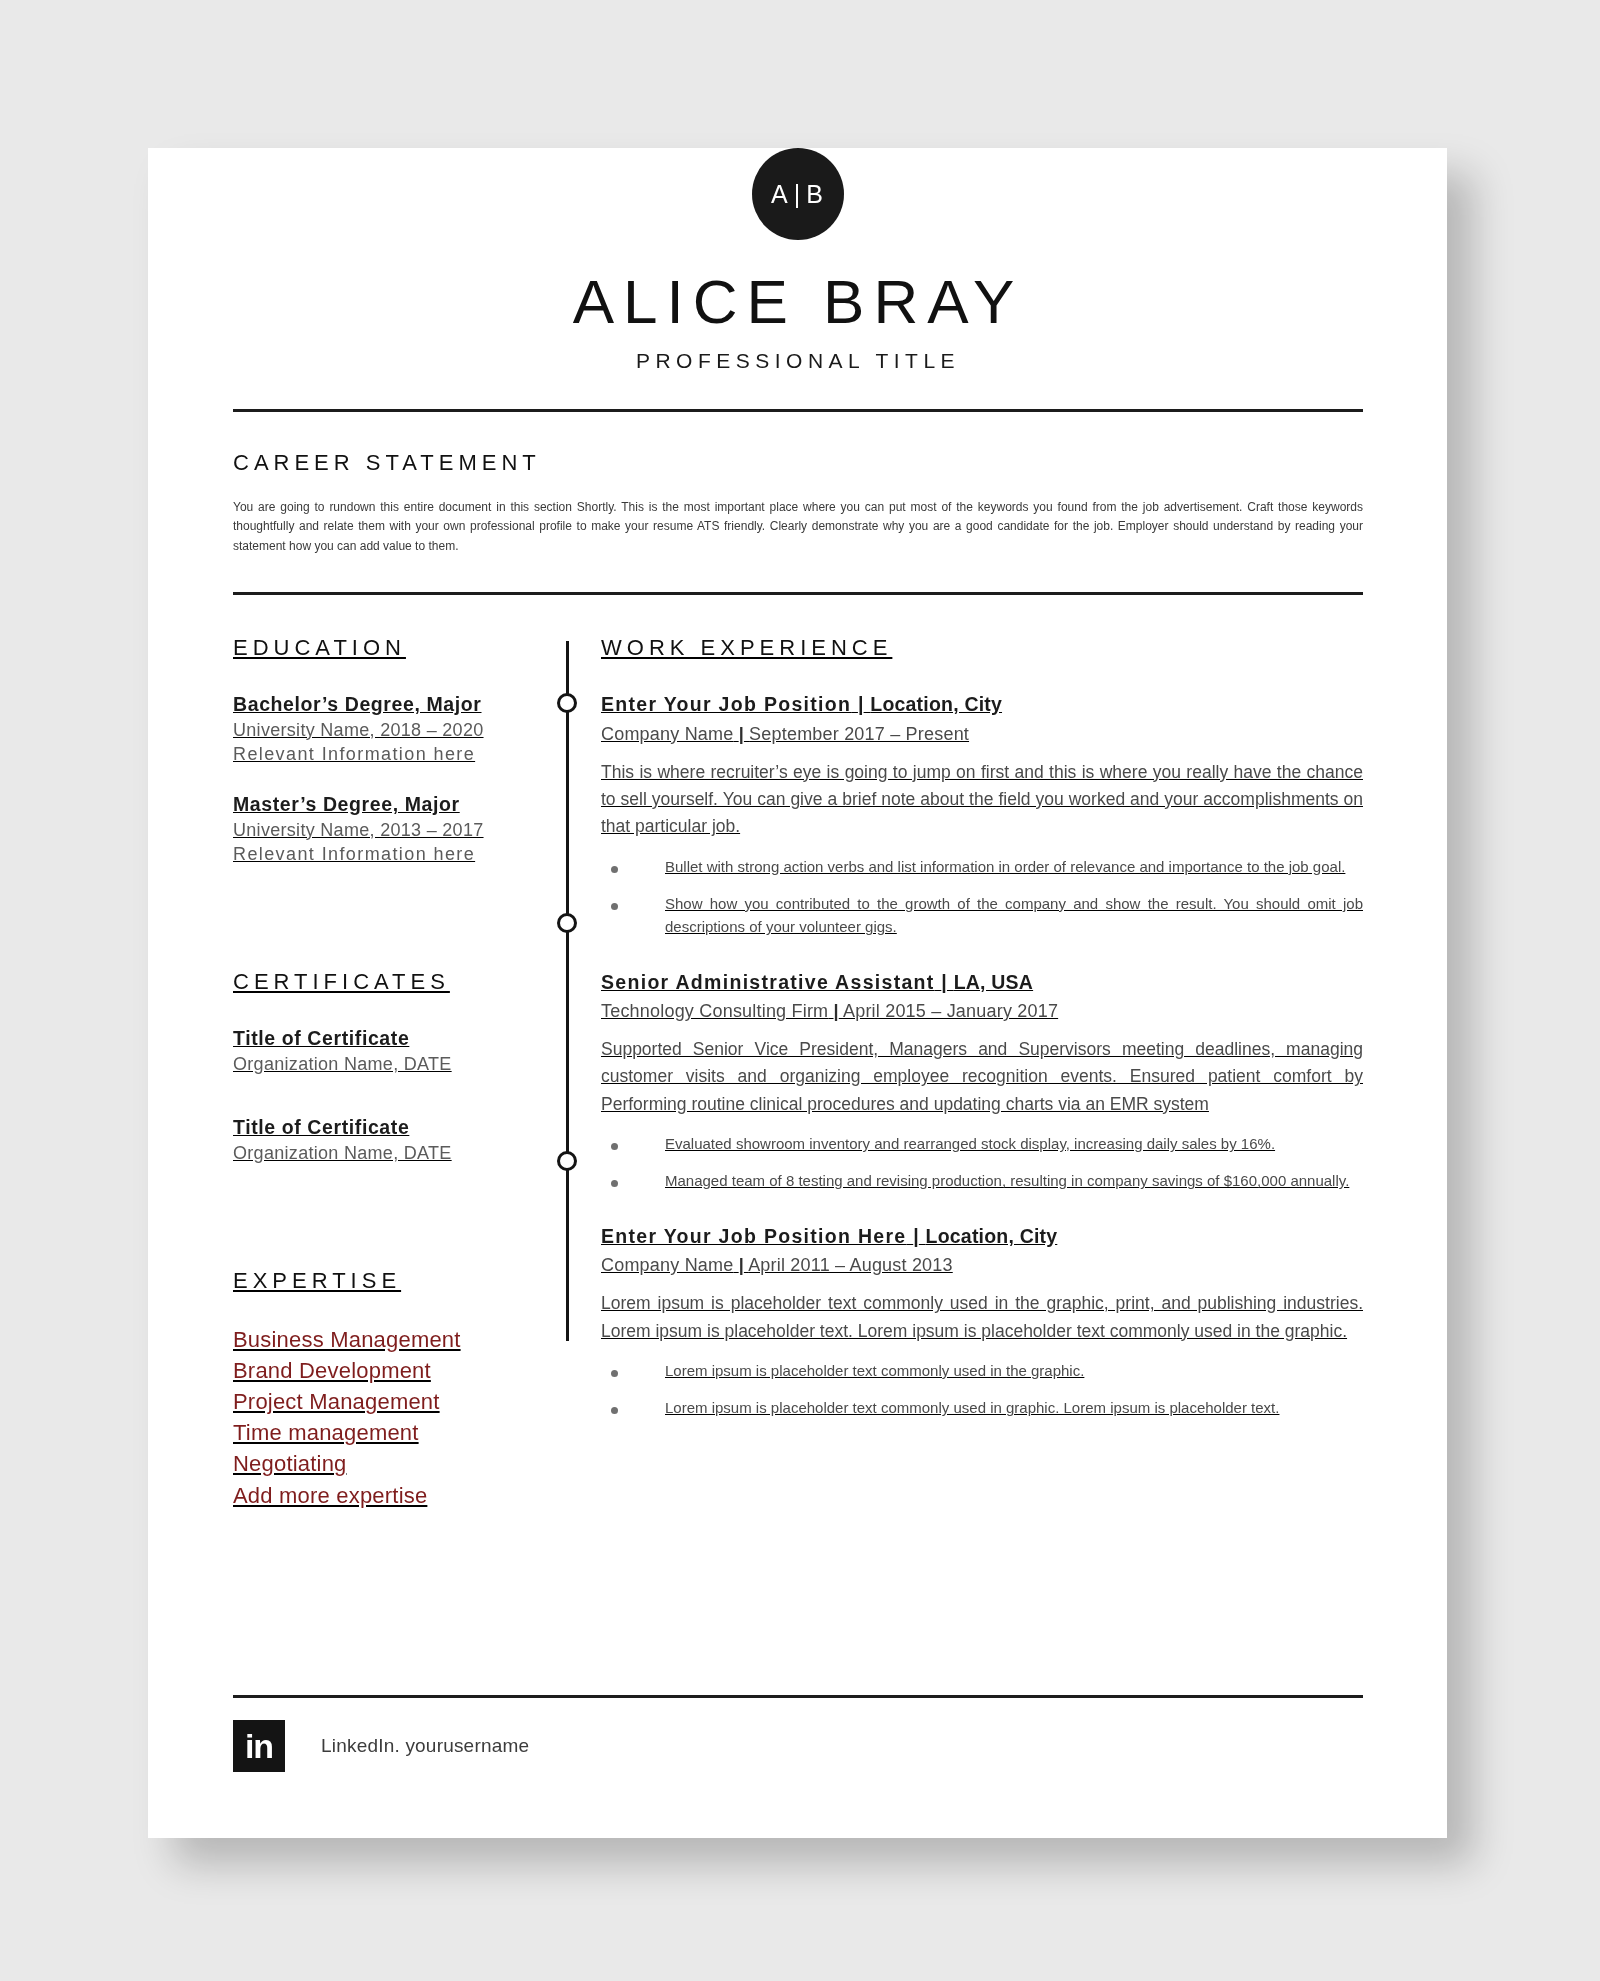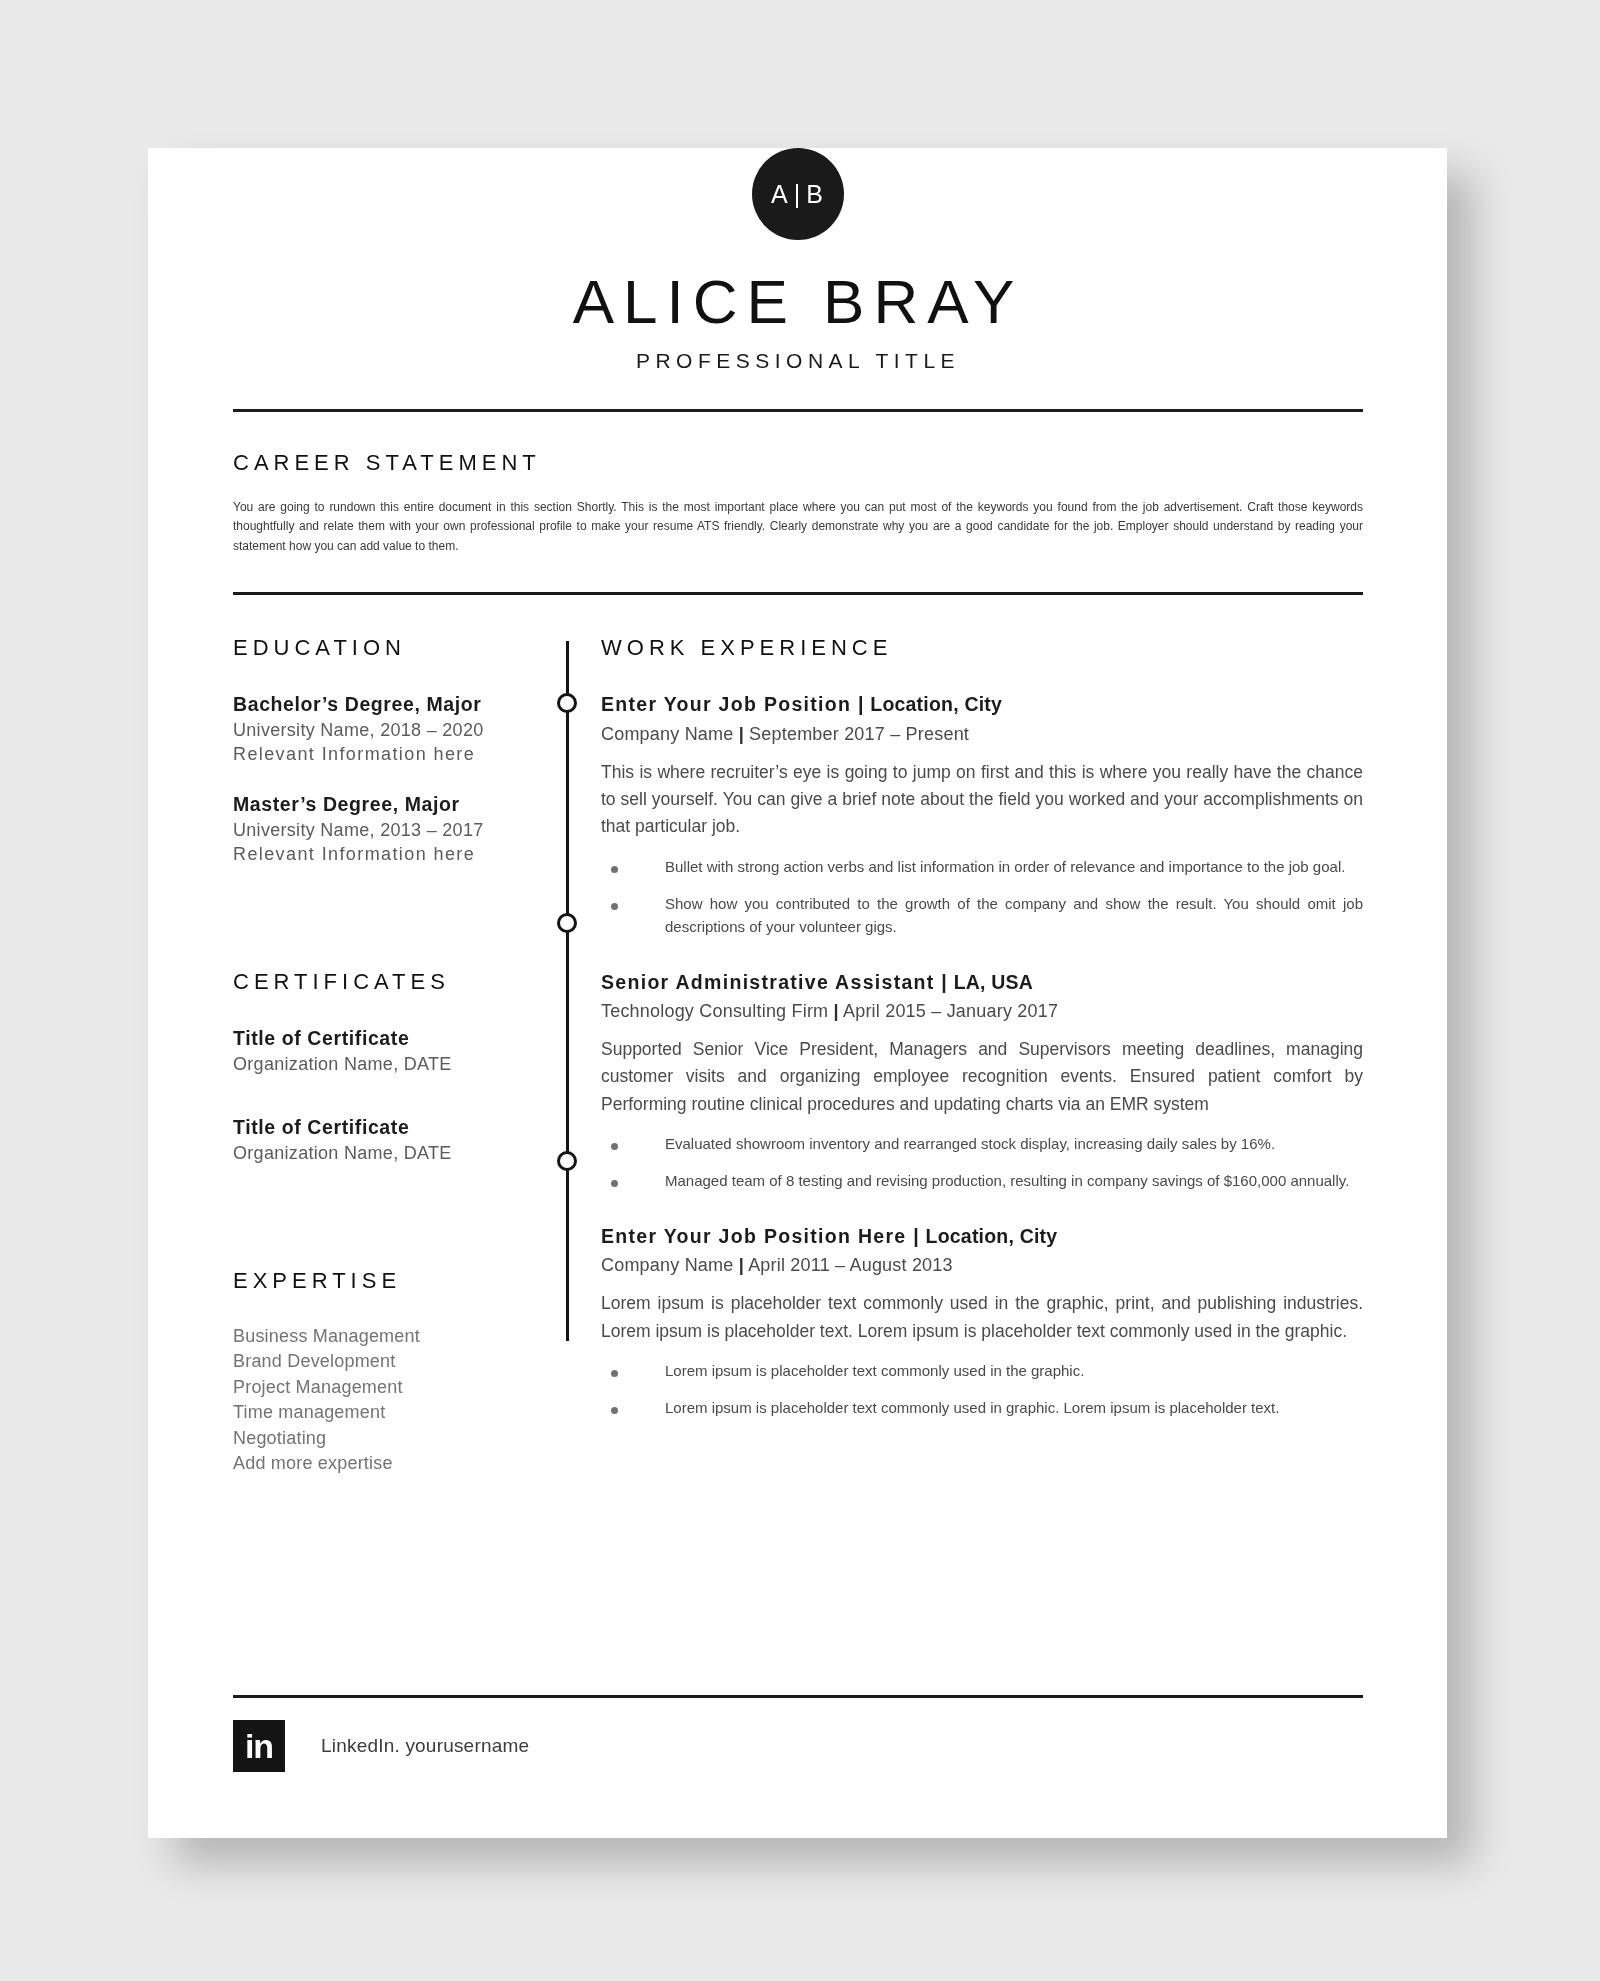--- a/index.html
+++ b/index.html
@@ -103,20 +103,21 @@
     color: #3a3a3a;
     text-align: justify;
     font-weight: 400;
   }
 
   
   .body-cols {
     position: relative;
     margin-top: 40px;
     display: flex;
+    text-decoration: underline;
   }
   .col-left {
     width: 300px;
     flex: 0 0 300px;
     padding-right: 20px;
     box-sizing: border-box;
   }
   .timeline-col {
     width: 68px;
     flex: 0 0 68px;
@@ -166,22 +167,22 @@
     line-height: 1.38;
     letter-spacing: 0.3px;
   }
   .entry-sub.spaced { letter-spacing: 1.4px; }
 
   .gap-sm { height: 14px; }
   .gap-lg { height: 78px; }
 
   .skill-list { margin-top: 4px; }
   .skill-item {
-    font-size: 18px;
-    color: #737373;
+    font-size: 22px;
+    color: #7f1d1d;
     line-height: 1.42;
     letter-spacing: 0.2px;
   }
 
   
   .job { margin-bottom: 30px; }
   .job-head {
     font-size: 19.5px;
     color: #1c1c1c;
     font-weight: bold;

